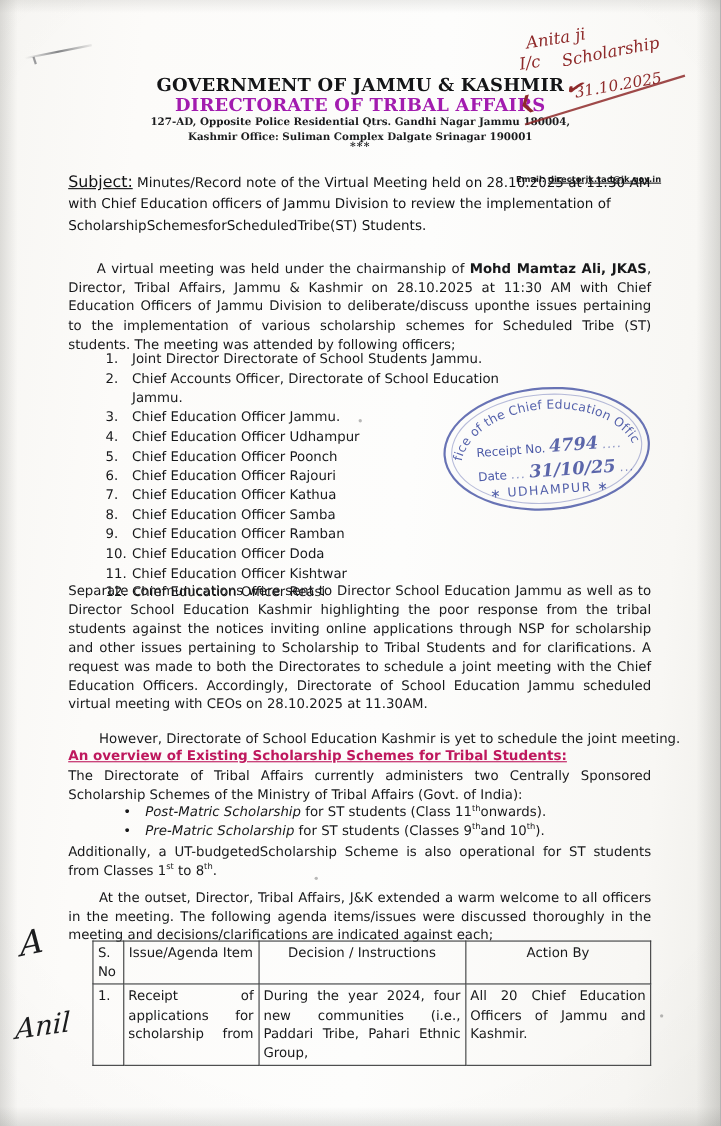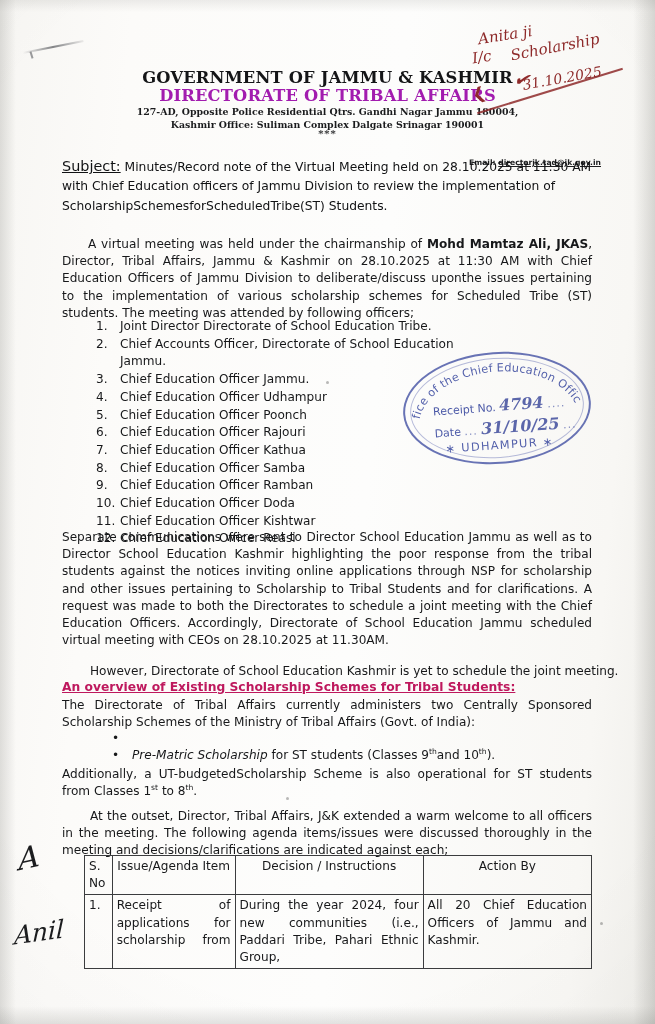--- a/index.html
+++ b/index.html
@@ -332,21 +332,21 @@
       <span>Minutes/Record note of the Virtual Meeting held on 28.10.2025 at 11:30 AM with  Chief Education officers of Jammu Division to review the implementation of ScholarshipSchemesforScheduledTribe(ST)  Students.</span>
     </div>
 
     <div class="body-txt para1">
       <span class="ind"></span><span>A virtual meeting was held under the chairmanship of </span><b>Mohd Mamtaz Ali, JKAS</b><span>, Director, Tribal Affairs, Jammu &amp; Kashmir on 28.10.2025 at 11:30 AM with Chief Education Officers of Jammu Division to deliberate/discuss uponthe issues pertaining to the implementation of various scholarship schemes for Scheduled Tribe (ST) students. The meeting was attended by following officers;</span>
     </div>
 
     <div class="offlist">
       <div class="li">
           <span class="n">1.</span>
-          <span>Joint Director Directorate of School Education Tribe.</span>
+          <span>Joint Director Directorate of School Students Jammu.</span>
         </div>
       <div class="li">
           <span class="n">2.</span>
           <span>Chief Accounts Officer, Directorate of School Education Jammu.</span>
         </div>
       <div class="li">
           <span class="n">3.</span>
           <span>Chief Education Officer Jammu.</span>
         </div>
       <div class="li">
@@ -391,20 +391,21 @@
 
     <div class="body-txt para3">However, Directorate of School Education Kashmir is yet to schedule the joint meeting.</div>
 
     <div class="ovr-head">An overview of Existing Scholarship Schemes for Tribal Students:</div>
 
     <div class="body-txt para4">The Directorate of Tribal Affairs currently administers two Centrally Sponsored Scholarship Schemes of the Ministry of Tribal Affairs (Govt. of India):</div>
 
     <div class="schemes">
       <div class="li">
         <span class="bul">•</span>
+        <span><em>Post-Matric Scholarship</em><span> for ST students (Class 11</span><sup>th</sup><span>onwards).</span></span>
       </div>
       <div class="li">
         <span class="bul">•</span>
         <span><em>Pre-Matric Scholarship</em><span> for ST students (Classes 9</span><sup>th</sup><span>and 10</span><sup>th</sup><span>).</span></span>
       </div>
     </div>
 
     <div class="body-txt para5">
       <span>Additionally, a UT-budgetedScholarship Scheme is also operational for ST students from Classes 1</span><sup>st</sup><span> to 8</span><sup>th</sup><span>.</span>
     </div>

